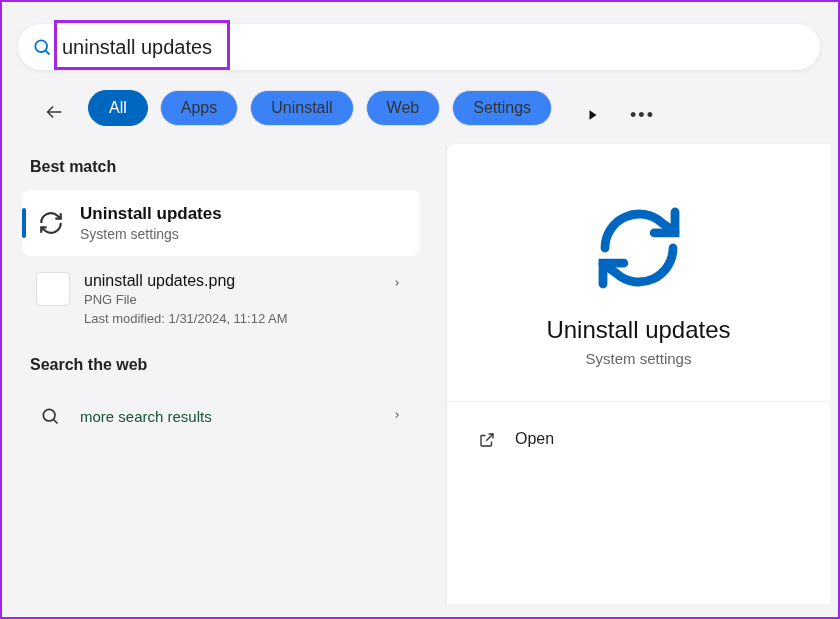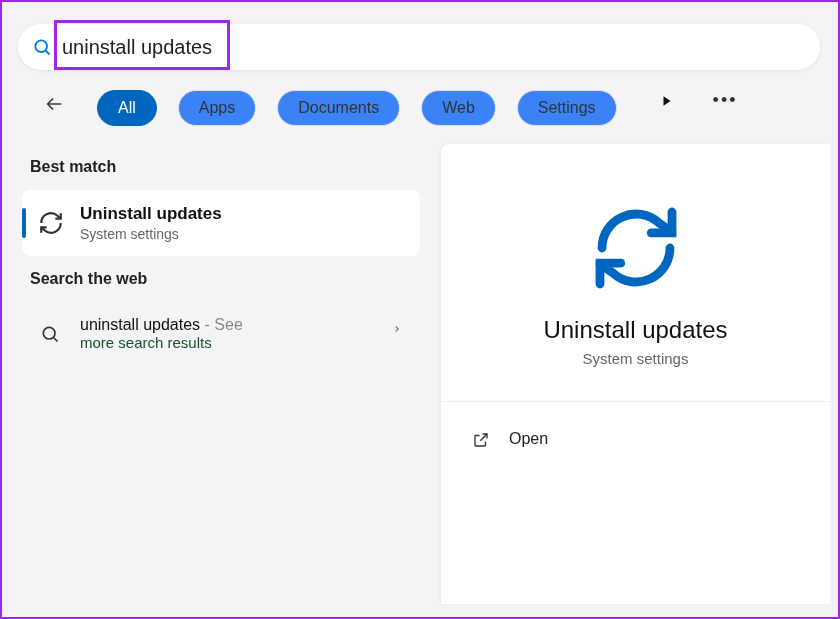--- a/index.html
+++ b/index.html
@@ -3,28 +3,28 @@
   <meta charset="utf-8">
   <style>
     * { box-sizing: border-box; margin: 0; padding: 0; font-family: 'Segoe UI', Tahoma, sans-serif; }
     body { width: 840px; height: 619px; background: #f4f4f6; border: 2px solid #a126e6; overflow: hidden; }
     
     .search-bar { display: flex; align-items: center; background: #fff; border-radius: 24px; margin: 22px 18px 12px 16px; padding: 6px 14px; height: 46px; box-shadow: 0 1px 4px rgba(0,0,0,0.08); }
     .search-icon-wrap { color: #0078d4; margin-right: 10px; display: flex; align-items: center; }
     .search-input { border: none; outline: none; font-size: 20px; flex: 1; background: transparent; color: #222; }
     .highlight-box { border: 3px solid #a126e6; position: absolute; top: 20px; left: 54px; width: 176px; height: 50px; pointer-events: none; }
     
-    .filter-row { display: flex; align-items: flex-start; padding: 8px 18px 18px 38px; gap: 21px; }
+    .filter-row { display: flex; align-items: flex-end; padding: 8px 18px 18px 38px; gap: 12px; }
     .back-arrow { width: 28px; height: 28px; display: flex; align-items: center; justify-content: center; color: #333; cursor: pointer; margin-right: 8px; }
     .pill { border-radius: 20px; padding: 8px 20px; font-size: 16px; background: #3b82f6; border: 1px solid #e0e0e0; color: #333; cursor: pointer; }
     .pill.active { background: #0067c0; color: #fff; border-color: #0067c0; }
     .scroll-right { width: 22px; height: 22px; display: flex; align-items: center; justify-content: center; cursor: pointer; color: #111; margin-left: 18px; }
     .more-dots { margin-left: 14px; font-size: 18px; color: #333; cursor: pointer; letter-spacing: 2px; }
     
-    .main-area { display: flex; padding: 0 8px 0 20px; gap: 21px; }
+    .main-area { display: flex; padding: 0 8px 0 20px; gap: 27px; }
     
     .left-col { width: 398px; }
     .section-header { font-size: 16px; font-weight: 600; color: #222; padding: 14px 0 14px 8px; }
     
     .result-card { background: #fff; border-radius: 8px; padding: 14px 14px 14px 14px; display: flex; align-items: center; gap: 14px; position: relative; cursor: pointer; }
     .result-card.selected::before { content: ''; position: absolute; left: 0; top: 18px; bottom: 18px; width: 4px; background: #0067c0; border-radius: 4px; }
     .result-icon { width: 30px; height: 30px; display: flex; align-items: center; justify-content: center; color: #333; }
     .result-title { font-size: 17px; font-weight: 600; color: #111; }
     .result-sub { font-size: 14px; color: #666; margin-top: 2px; }
     
@@ -68,21 +68,21 @@
 
 <div class="filter-row">
   <div class="back-arrow">
     <svg width="22" height="22" viewBox="0 0 24 24" fill="none" stroke="currentColor" stroke-width="1.6">
         <line x1="20" y1="12" x2="5" y2="12"></line>
         <polyline points="11 18 5 12 11 6"></polyline>
       </svg>
   </div>
   <div class="pill active">All</div>
   <div class="pill">Apps</div>
-  <div class="pill">Documents</div>
+  <div class="pill">Uninstall</div>
   <div class="pill">Web</div>
   <div class="pill">Settings</div>
   <div class="scroll-right">
     <svg width="14" height="14" viewBox="0 0 24 24" fill="currentColor">
         <polygon points="6,4 18,12 6,20"></polygon>
       </svg>
   </div>
   <div class="more-dots">•••</div>
 </div>
 
@@ -98,32 +98,44 @@
             <path d="M21 12a9 9 0 0 1-15 6.7L3 16"></path>
             <polyline points="3 21 3 16 8 16"></polyline>
           </svg>
       </div>
       <div>
         <div class="result-title">Uninstall updates</div>
         <div class="result-sub">System settings</div>
       </div>
     </div>
 
+    <div class="file-row">
+      <div class="file-thumb"></div>
+      <div class="file-info">
+        <div class="file-name"><span>uninstall updates</span><span class="ext">.png</span></div>
+        <div class="file-type">PNG File</div>
+        <div class="file-date">Last modified: 1/31/2024, 11:12 AM</div>
+      </div>
+      <div class="chevron">
+        <svg width="10" height="14" viewBox="0 0 24 24" fill="none" stroke="currentColor" stroke-width="2.5">
+            <polyline points="9 18 15 12 9 6"></polyline>
+          </svg>
+      </div>
+    </div>
 
     <div class="section-header">Search the web</div>
 
     <div class="web-row">
       <div class="web-icon-small">
         <svg width="20" height="20" viewBox="0 0 24 24" fill="none" stroke="currentColor" stroke-width="2">
             <circle cx="11" cy="11" r="7"></circle>
             <line x1="21" y1="21" x2="16.5" y2="16.5"></line>
           </svg>
       </div>
       <div>
-        <div class="web-text"><span>uninstall updates</span><span class="grey"> - See</span></div>
         <div class="web-sub">more search results</div>
       </div>
       <div class="chevron">
         <svg width="10" height="14" viewBox="0 0 24 24" fill="none" stroke="currentColor" stroke-width="2.5">
             <polyline points="9 18 15 12 9 6"></polyline>
           </svg>
       </div>
     </div>
   </div>
 

